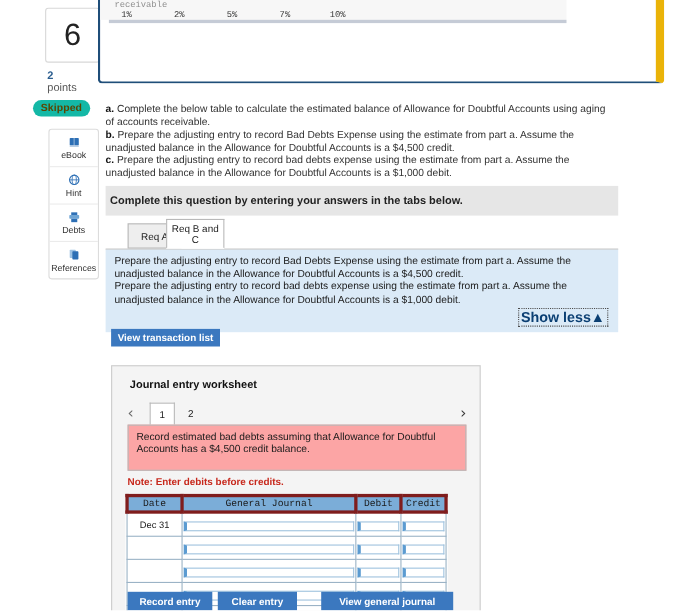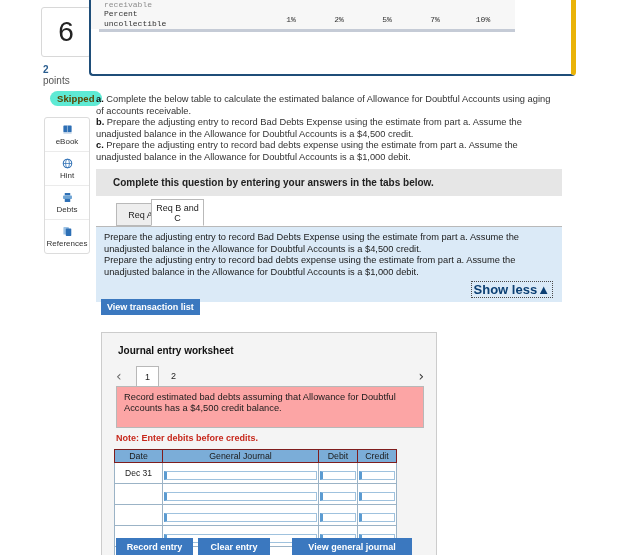--- a/index.html
+++ b/index.html
@@ -53,23 +53,23 @@
   }
   .points-lbl {
     position: absolute;
     left: 43px;
     top: 75px;
     font-size: 10px;
     color: #555555;
   }
   .skipped {
     position: absolute;
-    left: 50px;
+    left: 30px;
     top: 91px;
-    background: #5eead4;
+    background: #14b8a6;
     color: #5b4400;
     font-size: 9.5px;
     font-weight: bold;
     padding: 2px 7px;
     border-radius: 9px;
     letter-spacing: .1px;
   }
   .tool-stack {
     position: absolute;
     left: 44px;
@@ -98,26 +98,27 @@
   }
 
   
   .toptable-wrap {
     position: absolute;
     left: 89px;
     top: 0px;
     width: 480px;
     height: 74px;
     border-left: 2px solid #1f4e79;
-    border-right: 5px solid #eab308;
+    border-right: 8px solid #eab308;
     border-bottom: 2px solid #1f4e79;
     border-top: none;
     border-radius: 0 0 4px 4px;
     background: #ffffff;
     overflow: hidden;
+    padding-left: 25px;
   }
   .tt-clip {
     position: absolute;
     left: 0; top: 0;
     width: 424px;
   }
   .tt-row {
     background: #f7f7f7;
     display: flex;
     align-items: center;
@@ -163,21 +164,21 @@
   .complete-bar {
     position: absolute;
     left: 96px;
     top: 169px;
     width: 466px;
     height: 27px;
     background: #e6e6e6;
     display: flex;
     align-items: center;
     box-sizing: border-box;
-    padding-left: 17px;
+    padding-left: 4px;
     font-size: 10px;
     font-weight: bold;
     color: #222222;
   }
 
   .tabstrip {
     position: absolute;
     left: 96px;
     top: 200px;
     width: 466px;
@@ -342,26 +343,27 @@
   
   .jtable {
     position: absolute;
     left: 12px;
     top: 116px;
     border-collapse: collapse;
     background: #ffffff;
   }
   .jtable th {
     background: #7badd8;
-    border: 1px solid #7f1d1d;
+    border: 3px solid #7f1d1d;
     font-size: 8.8px;
     font-weight: normal;
     color: #1b1b1b;
     height: 12px;
     padding: 0;
+    font-family: Liberation Mono, monospace;
   }
   .jtable td {
     border: 1px solid #9bb3c6;
     padding: 0;
     height: 11px;
     background: #ffffff;
   }
   .col-date { width: 47px; }
   .col-gj   { width: 155px; }
   .col-deb  { width: 38px; }
@@ -472,24 +474,20 @@
 
     </div>
   </div>
 
   <div class="toptable-wrap">
     <div class="tt-clip">
       <div class="tt-row cut">
         <div class="tt-label">receivable</div>
       </div>
       <div class="tt-row">
-        <div class="tt-label">
-          <div>Percent</div>
-          <div>uncollectible</div>
-        </div>
         <div class="tt-cell">1%</div>
         <div class="tt-cell">2%</div>
         <div class="tt-cell">5%</div>
         <div class="tt-cell">7%</div>
         <div class="tt-cell">10%</div>
       </div>
       <div class="tt-underline"></div>
     </div>
   </div>
 

